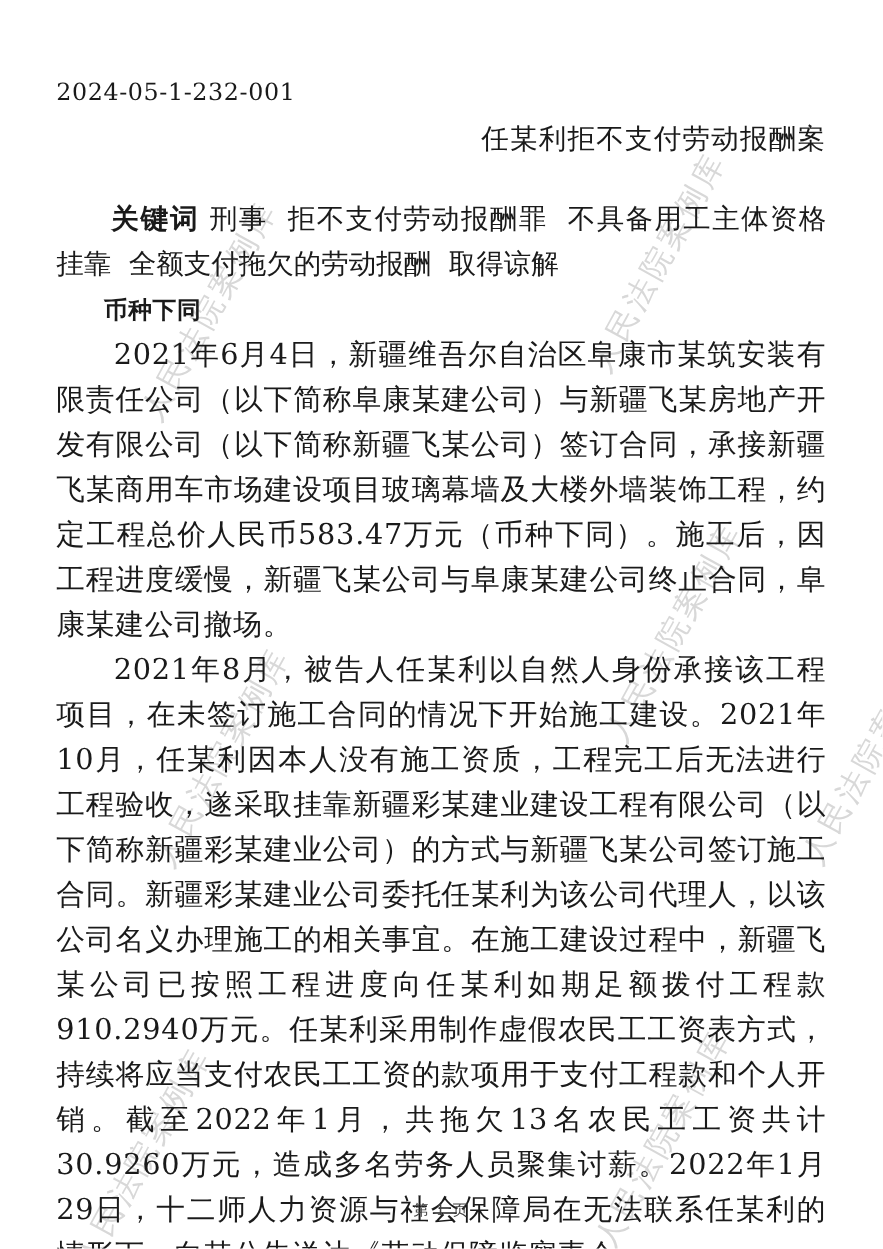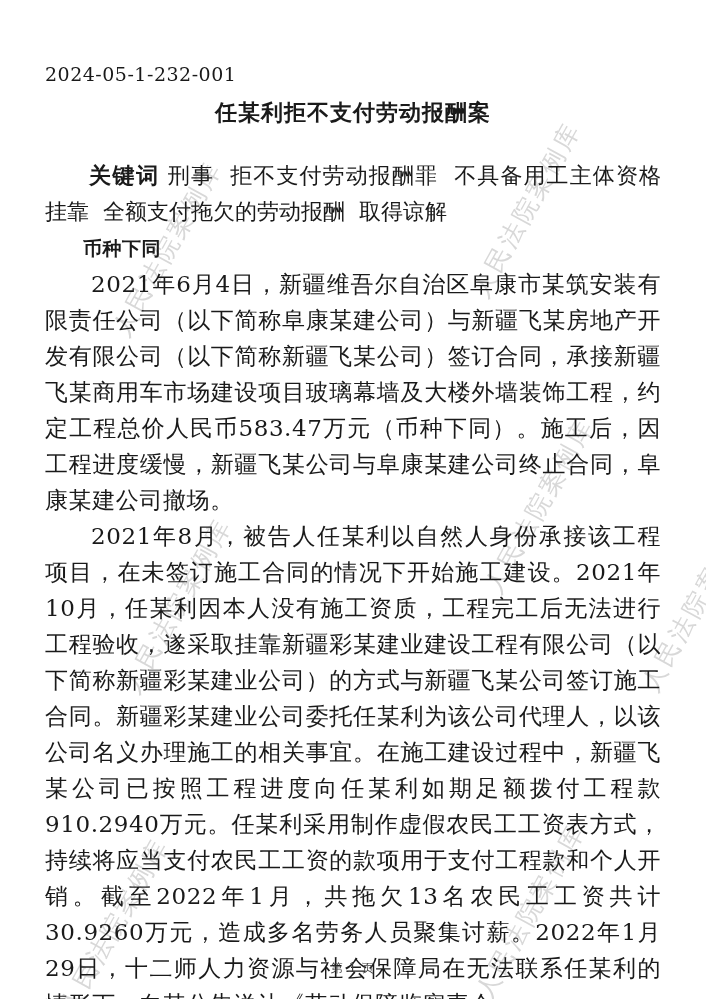--- a/index.html
+++ b/index.html
@@ -38,22 +38,22 @@
   }
   .doc-number {
     font-size: 19px;
     line-height: 28px;
     letter-spacing: 0.5px;
   }
   .doc-title {
     margin-top: 8px;
     font-size: 22px;
     line-height: 32px;
-    font-weight: bold;
-    text-align: center;
+    font-weight: normal;
+    text-align: right;
     letter-spacing: 1px;
   }
   .doc-subtitle {
     margin: 12px auto 0 auto;
     width: 548px;
     font-size: 17px;
     line-height: 35px;
     font-weight: bold;
     letter-spacing: 1.5px;
     text-align: justify;

